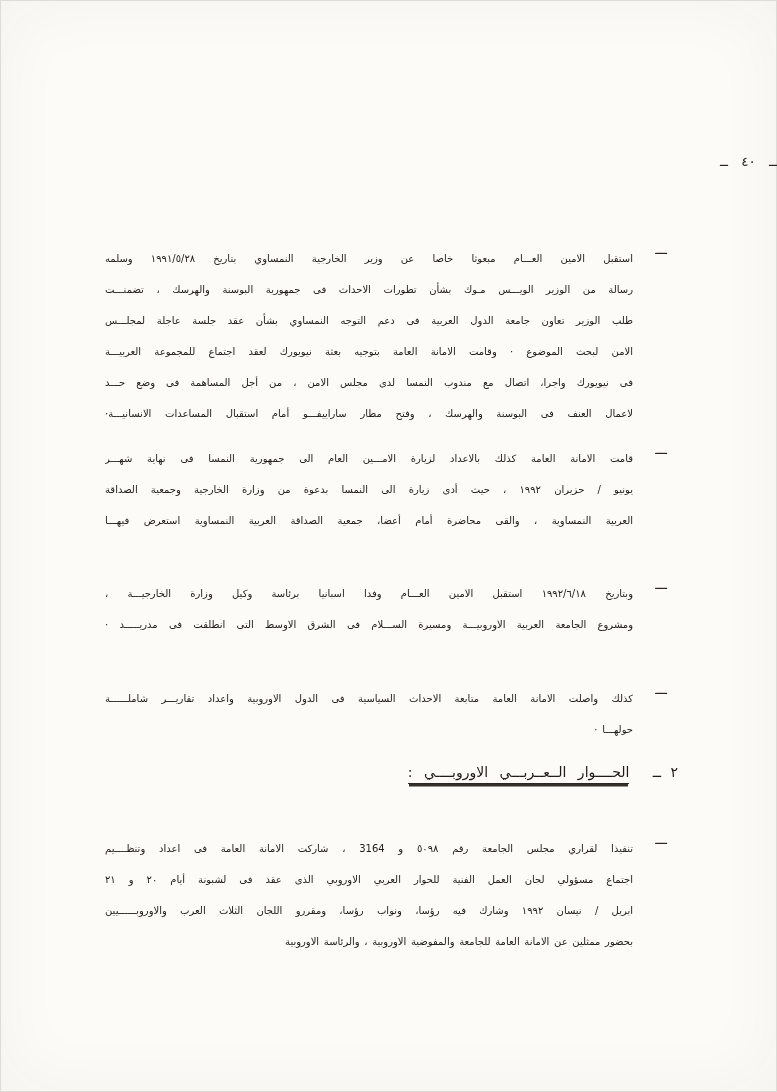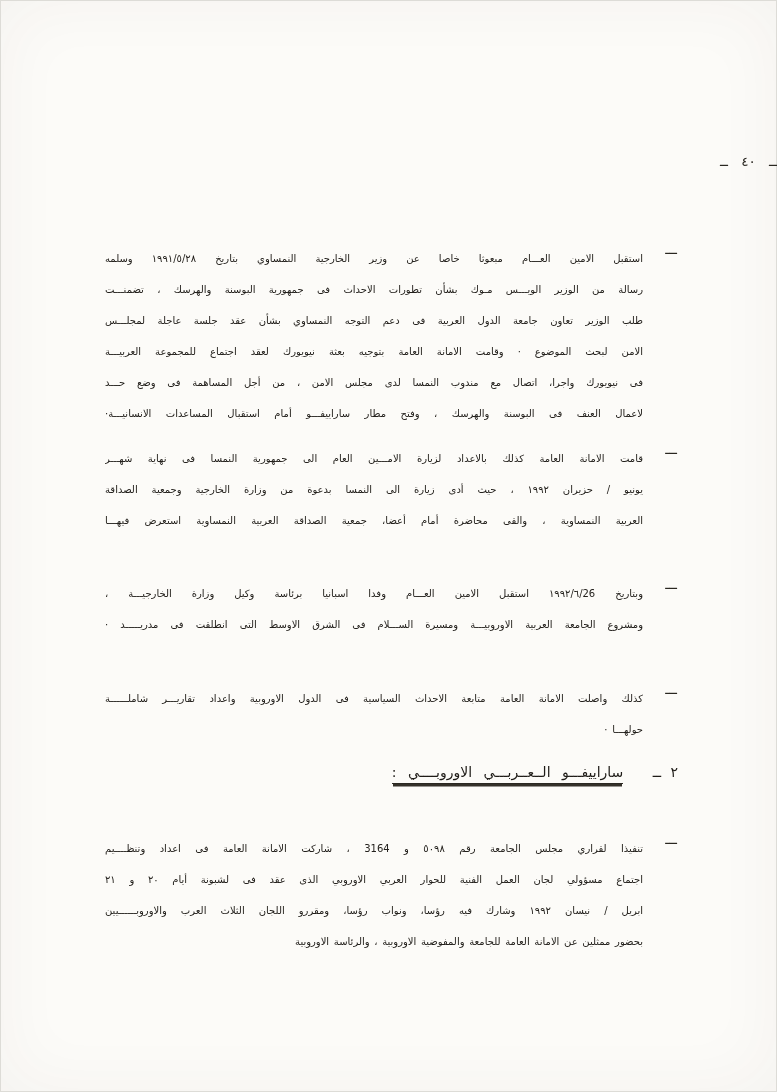--- a/index.html
+++ b/index.html
@@ -16,21 +16,21 @@
   }
   .page-number{
     position:absolute;top:153px;left:0;right:0;
     text-align:right;
     font-size:13.5px;
     word-spacing:9px;
     color:#2a2721;
   }
   .para{
     position:absolute;
-    right:134px;left:105px;
+    right:144px;left:105px;
   }
   .bullet{
     position:absolute;
     top:-2px;right:-34px;
     width:30px;
     font-size:13.5px;
     color:#2a2721;
   }
   .line{
     font-size:10px;
@@ -43,21 +43,21 @@
     white-space:normal;
   }
   .line.full{ text-align-last:justify; }
   .heading{
     position:absolute;
     right:99px;
     font-size:14px;
     word-spacing:5px;
     color:#1f1c18;
   }
-  .heading .num{ margin-left:20px; }
+  .heading .num{ margin-left:14px; }
   .heading .title{
     padding-bottom:3px;
     border-bottom:1.6px solid #2b2822;
     box-shadow:0 3.5px 0 -1px #35312a;
     word-spacing:7px;
   }
   
   #p1{top:243px;} #p2{top:443px;} #p3{top:578px;} #p4{top:683px;}
   #hd{top:764px;} #p5{top:833px;}
 </style>
@@ -80,33 +80,33 @@
 
   <section class="para" id="p2">
     <span class="bullet">ـــ</span>
     <div class="line full">قامت الامانة العامة كذلك بالاعداد لزيارة الامـــين العام الى جمهورية النمسا فى نهاية شهـــر</div>
     <div class="line full">يونيو / حزيران ١٩٩٢ ، حيث أدى زيارة الى النمسا بدعوة من وزارة الخارجية وجمعية الصداقة</div>
     <div class="line full">العربية النمساوية ، والقى محاضرة أمام أعضا، جمعية الصداقة العربية النمساوية استعرض فيهـــا</div>
   </section>
 
   <section class="para" id="p3">
     <span class="bullet">ـــ</span>
-    <div class="line full">وبتاريخ ١٩٩٢/٦/26 استقبل الامين العـــام وفدا اسبانيا برئاسة وكيل وزارة الخارجيـــة ،</div>
+    <div class="line full">وبتاريخ ١٩٩٢/٦/١٨ استقبل الامين العـــام وفدا اسبانيا برئاسة وكيل وزارة الخارجيـــة ،</div>
     <div class="line full">ومشروع الجامعة العربية الاوروبيـــة ومسيرة الســـلام فى الشرق الاوسط التى انطلقت فى مدريـــــد ·</div>
   </section>
 
   <section class="para" id="p4">
     <span class="bullet">ـــ</span>
     <div class="line full">كذلك واصلت الامانة العامة متابعة الاحداث السياسية فى الدول الاوروبية واعداد تقاريـــر شاملــــــة</div>
     <div class="line">حولهـــا ·</div>
   </section>
 
   <div class="heading" id="hd">
     <span class="num">٢ ــ</span>
-    <span class="title">ساراييفـــو الــعــربـــي الاوروبــــي :</span>
+    <span class="title">الحــــوار الــعــربـــي الاوروبــــي :</span>
   </div>
 
   <section class="para" id="p5">
     <span class="bullet">ـــ</span>
     <div class="line full">تنفيذا لقراري مجلس الجامعة رقم ٥٠٩٨ و 3164 ، شاركت الامانة العامة فى اعداد وتنظــــيم</div>
     <div class="line full">اجتماع مسؤولي لجان العمل الفنية للحوار العربي الاوروبي الذى عقد فى لشبونة أيام ٢٠ و ٢١</div>
     <div class="line full">ابريل / نيسان ١٩٩٢ وشارك فيه رؤسا، ونواب رؤسا، ومقررو اللجان الثلاث العرب والاوروبــــــيين</div>
     <div class="line">بحضور ممثلين عن الامانة العامة للجامعة والمفوضية الاوروبية ، والرئاسة الاوروبية</div>
   </section>
 

